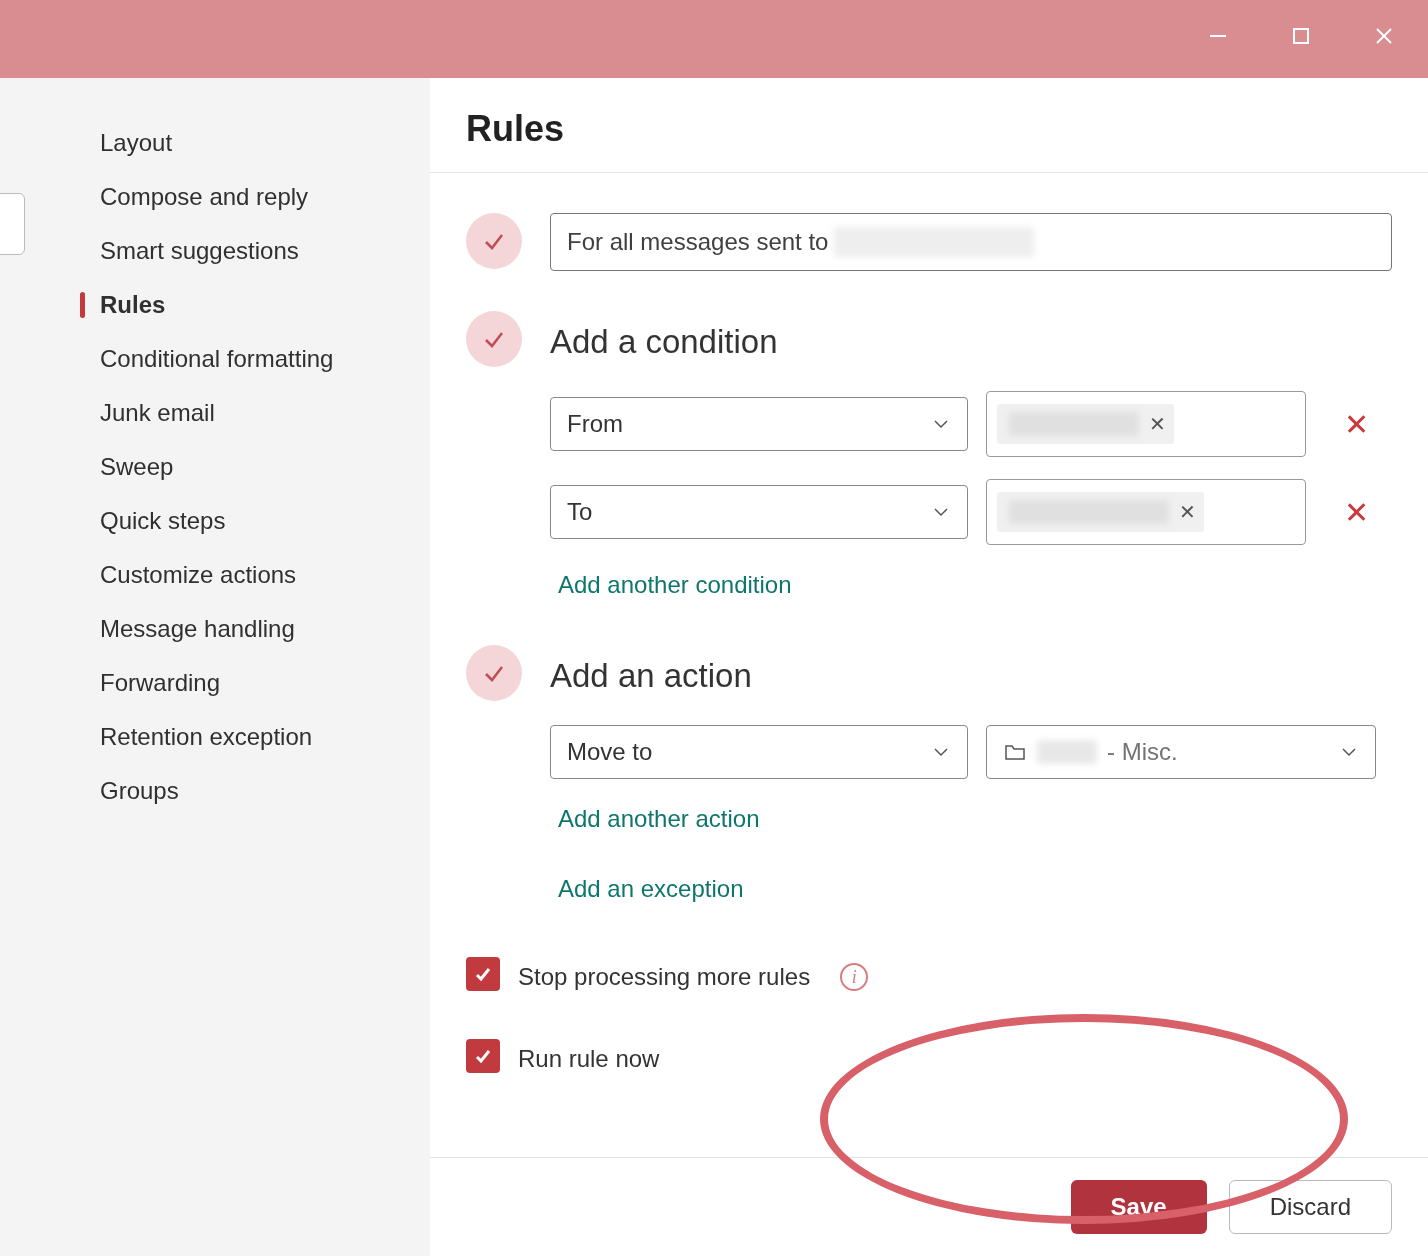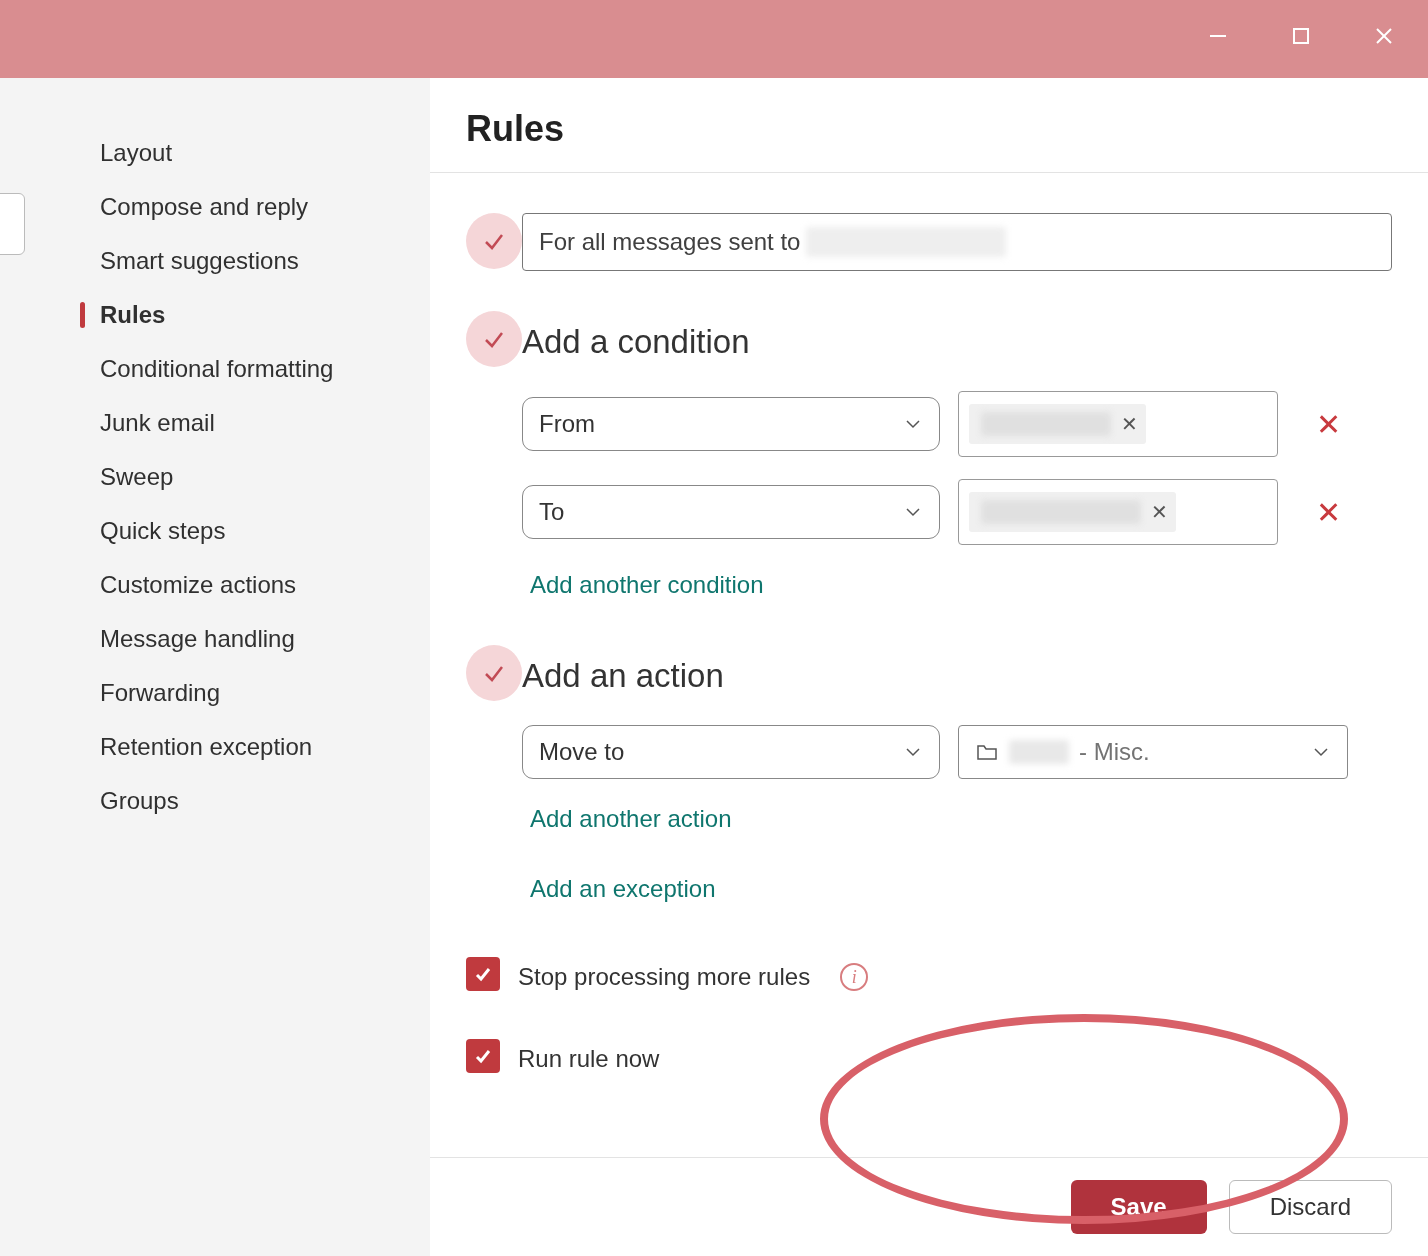--- a/index.html
+++ b/index.html
@@ -31,21 +31,21 @@
     cursor: pointer;
   }
   .window-btn svg { stroke: #fff; stroke-width: 2; fill: none; }
   .content {
     display: flex;
     height: calc(100% - 78px);
   }
   .sidebar {
     width: 430px;
     background: #f4f4f4;
-    padding-top: 48px;
+    padding-top: 38px;
     padding-left: 80px;
     position: relative;
   }
   .floating-box {
     position: absolute;
     left: -20px;
     top: 115px;
     width: 45px;
     height: 62px;
     background: #fff;
@@ -94,20 +94,21 @@
   }
   .main-body {
     flex: 1;
     padding: 40px 36px 20px 36px;
     overflow-y: auto;
     position: relative;
   }
   .section-row {
     display: flex;
     align-items: flex-start;
+    gap: 28px;
     margin-bottom: 40px;
   }
   .check-circle {
     width: 56px;
     height: 56px;
     border-radius: 50%;
     background: #f5d6d8;
     display: flex;
     align-items: center;
     justify-content: center;
@@ -149,21 +150,21 @@
   .cond-row {
     display: flex;
     gap: 18px;
     margin-bottom: 22px;
     align-items: center;
   }
   .dropdown {
     width: 418px;
     height: 54px;
     border: 1px solid #888;
-    border-radius: 11px;
+    border-radius: 4px;
     display: flex;
     align-items: center;
     justify-content: space-between;
     padding: 0 16px;
     font-size: 24px;
     color: #333;
     cursor: pointer;
     background: #fff;
   }
   .chev-icon { stroke: #555; stroke-width: 1.5; fill: none; }

